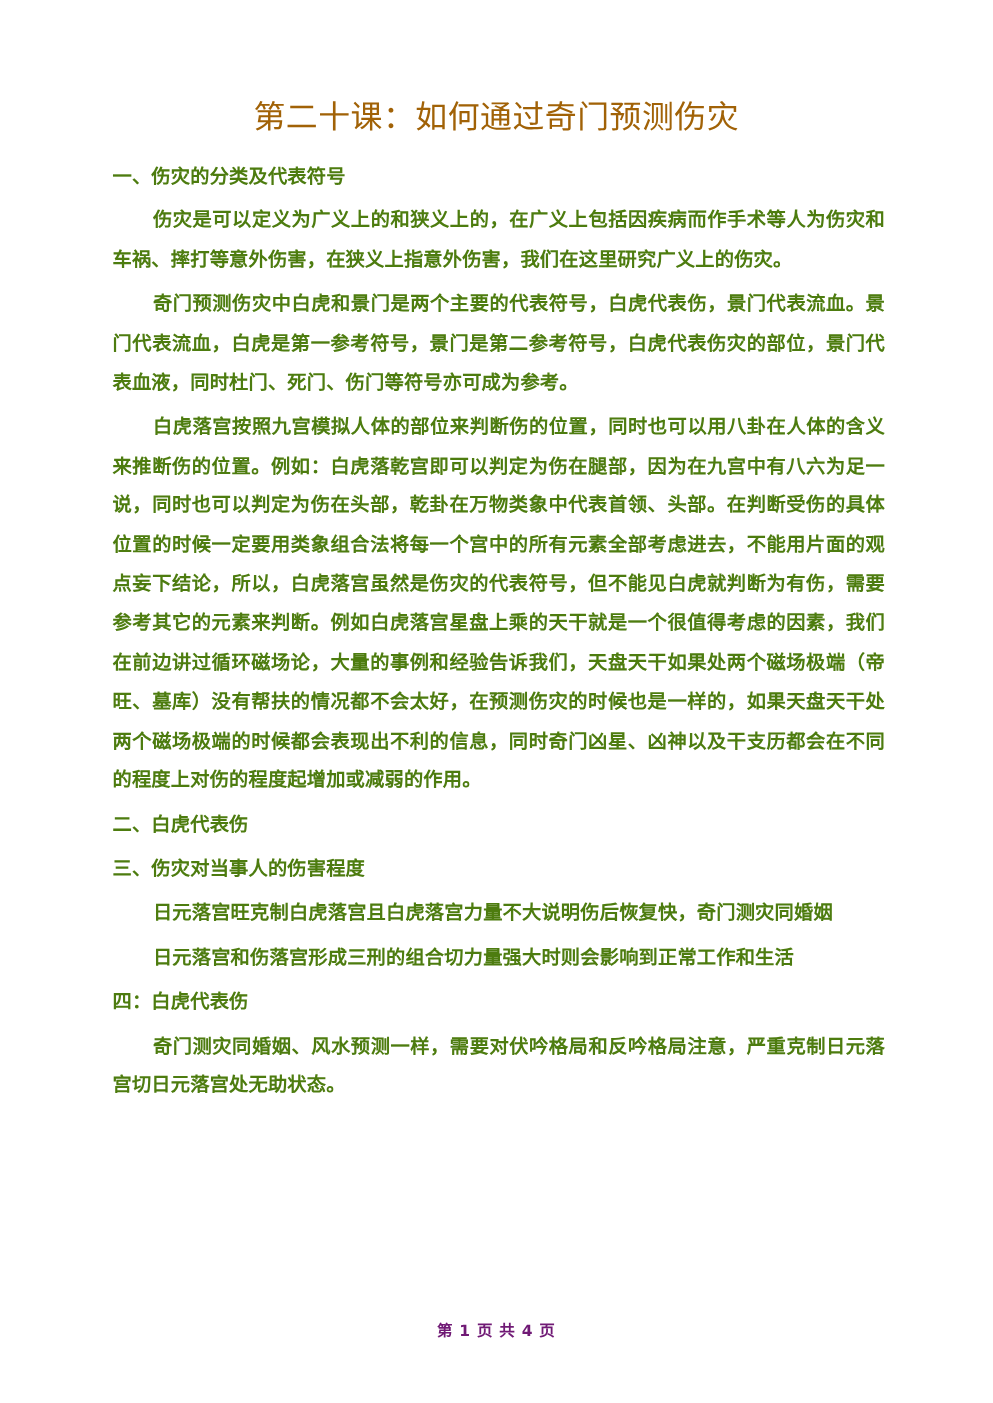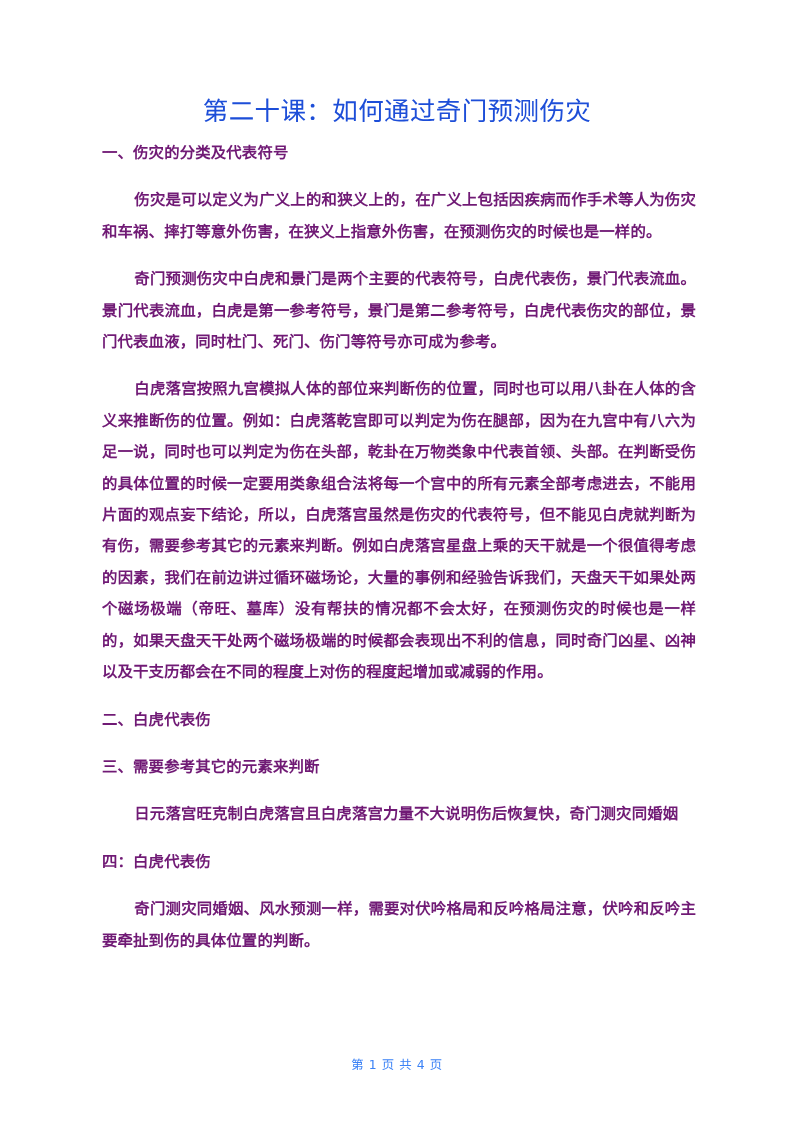--- a/index.html
+++ b/index.html
@@ -21,88 +21,89 @@
   .page {
     position: absolute;
     inset: 0;
     background: #ffffff;
   }
 
   .doc-title {
     position: absolute;
     left: 0;
     right: 0;
-    top: 94px;
+    top: 77px;
     text-align: center;
     font-size: 25.5px;
     line-height: 34px;
     font-weight: 400;
     letter-spacing: 0.4px;
     white-space: nowrap;
-    color: #1d4ed8;
+    color: #a16207;
   }
 
   .body-block {
     position: absolute;
     left: 86px;
     top: 122px;
     width: 626px;
   }
 
   .para {
     font-size: 15.4px;
     line-height: 31.4px;
     font-weight: bold;
     text-align: justify;
     text-justify: inter-ideograph;
     letter-spacing: 0.15px;
-    margin: 16px;
-    color: #701a75;
+    margin: 4px;
+    color: #4d7c0f;
   }
 
   .para.heading {
     text-indent: 0;
   }
 
   .para.indent {
     text-indent: 2.1em;
   }
 
   .footer {
     position: absolute;
     left: 0;
     right: 0;
     top: 1056px;
     text-align: center;
     font-size: 12.4px;
     line-height: 18px;
-    font-weight: 400;
-    color: #3b82f6;
+    font-weight: 700;
+    color: #701a75;
     letter-spacing: 0.6px;
   }
 </style>
 </head>
 <body>
 
 <div class="page">
 
   <div class="doc-title">第二十课：如何通过奇门预测伤灾</div>
 
   <div class="body-block">
 
     <p class="para heading">一、伤灾的分类及代表符号</p>
-    <p class="para indent">伤灾是可以定义为广义上的和狭义上的，在广义上包括因疾病而作手术等人为伤灾和车祸、摔打等意外伤害，在狭义上指意外伤害，在预测伤灾的时候也是一样的。</p>
+    <p class="para indent">伤灾是可以定义为广义上的和狭义上的，在广义上包括因疾病而作手术等人为伤灾和车祸、摔打等意外伤害，在狭义上指意外伤害，我们在这里研究广义上的伤灾。</p>
     <p class="para indent">奇门预测伤灾中白虎和景门是两个主要的代表符号，白虎代表伤，景门代表流血。景门代表流血，白虎是第一参考符号，景门是第二参考符号，白虎代表伤灾的部位，景门代表血液，同时杜门、死门、伤门等符号亦可成为参考。</p>
     <p class="para indent">白虎落宫按照九宫模拟人体的部位来判断伤的位置，同时也可以用八卦在人体的含义来推断伤的位置。例如：白虎落乾宫即可以判定为伤在腿部，因为在九宫中有八六为足一说，同时也可以判定为伤在头部，乾卦在万物类象中代表首领、头部。在判断受伤的具体位置的时候一定要用类象组合法将每一个宫中的所有元素全部考虑进去，不能用片面的观点妄下结论，所以，白虎落宫虽然是伤灾的代表符号，但不能见白虎就判断为有伤，需要参考其它的元素来判断。例如白虎落宫星盘上乘的天干就是一个很值得考虑的因素，我们在前边讲过循环磁场论，大量的事例和经验告诉我们，天盘天干如果处两个磁场极端（帝旺、墓库）没有帮扶的情况都不会太好，在预测伤灾的时候也是一样的，如果天盘天干处两个磁场极端的时候都会表现出不利的信息，同时奇门凶星、凶神以及干支历都会在不同的程度上对伤的程度起增加或减弱的作用。</p>
 
     <p class="para heading">二、白虎代表伤</p>
 
-    <p class="para heading">三、需要参考其它的元素来判断</p>
+    <p class="para heading">三、伤灾对当事人的伤害程度</p>
     <p class="para indent">日元落宫旺克制白虎落宫且白虎落宫力量不大说明伤后恢复快，奇门测灾同婚姻</p>
+    <p class="para indent">日元落宫和伤落宫形成三刑的组合切力量强大时则会影响到正常工作和生活</p>
 
     <p class="para heading">四：白虎代表伤</p>
-    <p class="para indent">奇门测灾同婚姻、风水预测一样，需要对伏吟格局和反吟格局注意，伏吟和反吟主要牵扯到伤的具体位置的判断。</p>
+    <p class="para indent">奇门测灾同婚姻、风水预测一样，需要对伏吟格局和反吟格局注意，严重克制日元落宫切日元落宫处无助状态。</p>
 
   </div>
 
   <div class="footer">第 1 页 共 4 页</div>
 
 </div>
 
 </body></html>

